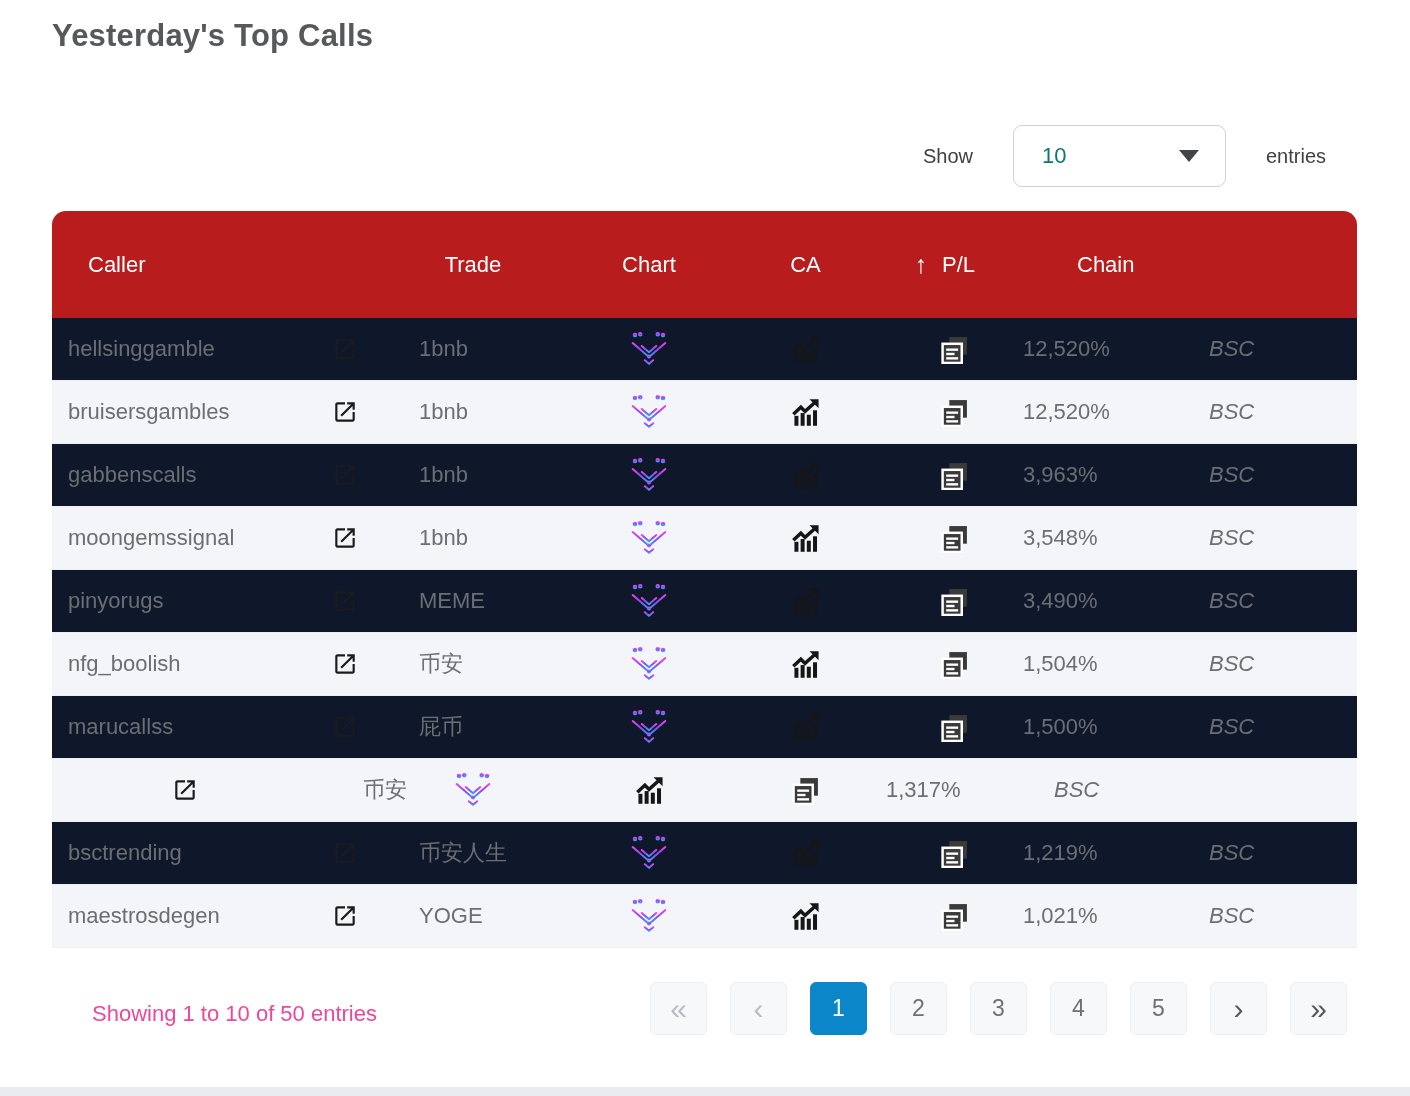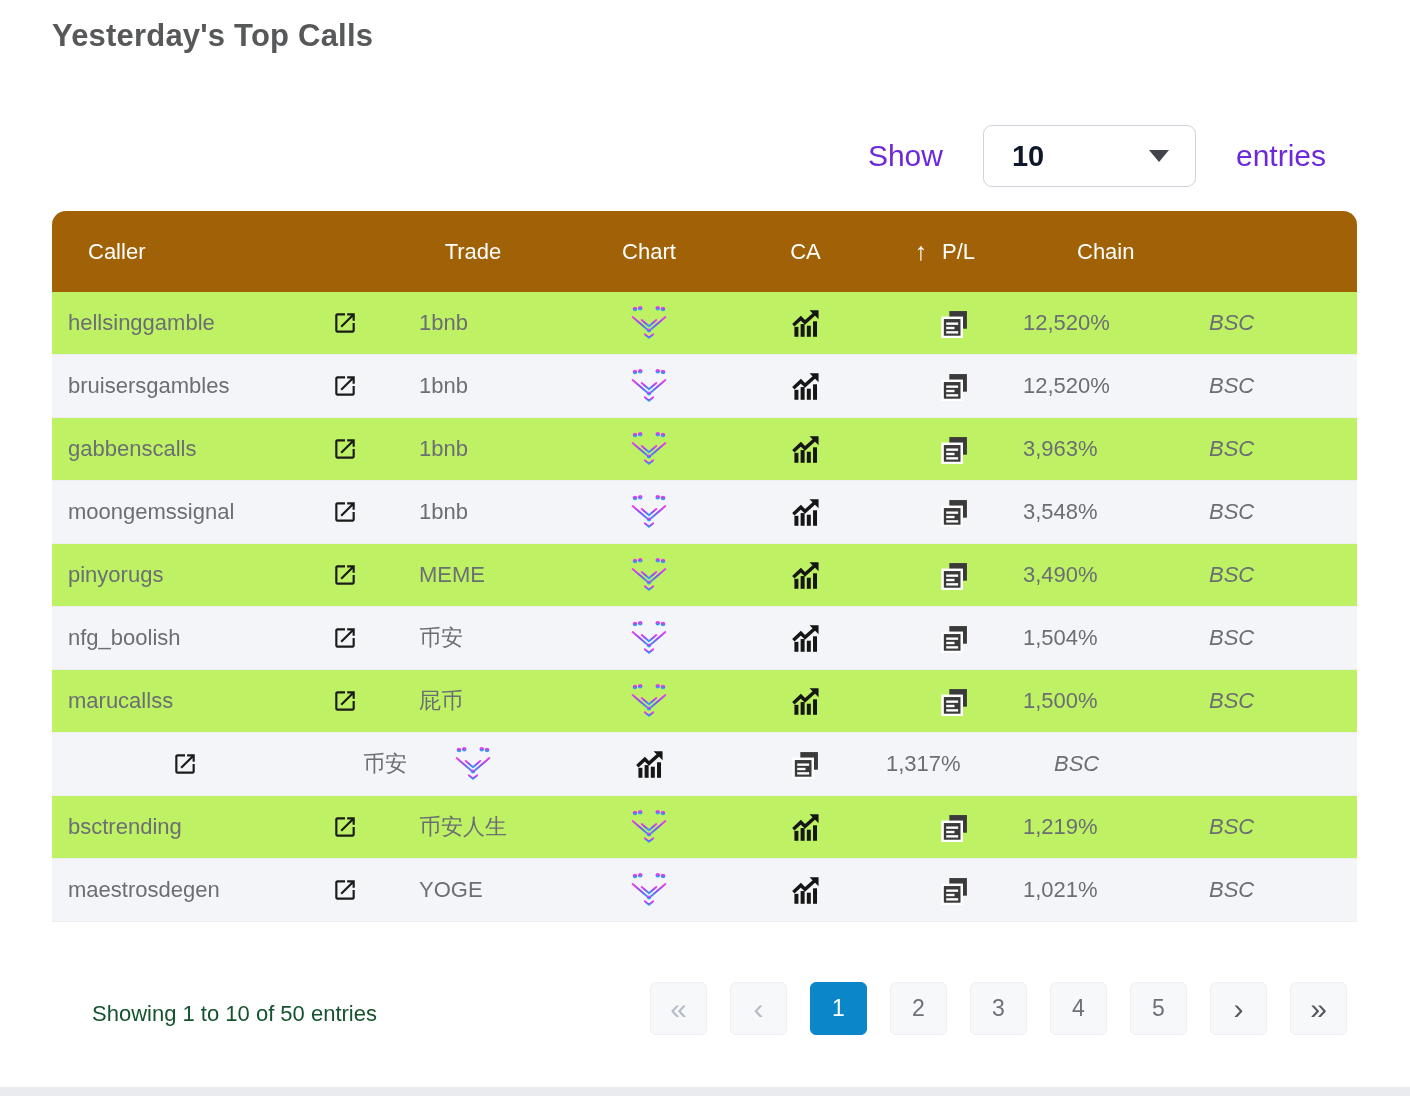--- a/index.html
+++ b/index.html
@@ -8,69 +8,69 @@
   .page-title {
     position:absolute; left:52px; top:18px;
     font-size:31px; font-weight:700; color:#56585a; letter-spacing:.2px;
   }
 
   
   .length-row {
     position:absolute; top:125px; right:84px; height:62px;
     display:flex; align-items:center; gap:40px;
   }
-  .length-label { font-size:30px; color:#6d28d9; }
+  .length-label { font-size:20px; color:#404040; }
   .length-select {
     width:213px; height:62px; box-sizing:border-box;
     border:1px solid #ccd3da; border-radius:9px; background:#fff;
     display:flex; align-items:center; justify-content:space-between;
     padding:0 26px 0 28px; cursor:pointer;
   }
-  .length-select .value { font-size:29px; color:#0f172a;font-weight:bold; }
+  .length-select .value { font-size:22px; color:#0f766e; }
   .caret-down {
     width:0; height:0;
     border-left:10px solid transparent; border-right:10px solid transparent;
     border-top:12px solid #41454a;
   }
 
   
   .calls-table { position:absolute; left:52px; top:211px; width:1305px; }
   .grid-cols {
     display:grid;
     grid-template-columns:265px 56px 200px 152px 161px 137px 155px 1fr;
     align-items:center;
   }
   .thead {
-    height:81px; background:#a16207; border-radius:14px 14px 0 0;
+    height:107px; background:#b91c1c; border-radius:14px 14px 0 0;
     color:#ffffff; font-size:22px; font-weight:400;
   }
   .th { display:flex; align-items:center; height:100%; cursor:pointer; }
   .th-caller { padding-left:36px; }
   .th-token  { padding-left:68px; }
   .th-trade, .th-chart, .th-ca { justify-content:center; }
   .th-pl { justify-content:flex-end; padding-right:48px; gap:15px; }
   .th-chain { padding-left:54px;text-align:center; }
   .sort-arrow { font-size:25px; line-height:1; }
 
   .row {
-    height:62px; font-size:22px; color:#6b6e72; background:#bef264;
+    height:62px; font-size:22px; color:#6b6e72; background:#0f172a;
     border-bottom:1px solid #eceef1;
   }
   .row.alt { background:#f4f5f8; }
   .cell-caller { padding-left:16px; white-space:nowrap; }
   .cell-link, .cell-trade, .cell-chart, .cell-ca { display:flex; justify-content:center; align-items:center; }
   .cell-link, .cell-trade, .cell-chart, .cell-ca { cursor:pointer; }
   .cell-token { padding-left:46px; white-space:nowrap; }
   .cell-pl { }
   .cell-chain { padding-left:31px;font-style:italic; }
 
   
   .footer-summary {
     position:absolute; left:92px; top:1001px;
-    font-size:22px; color:#14532d;
+    font-size:22px; color:#ec4899;
   }
   .pagination {
     position:absolute; top:982px; right:63px;
     display:flex; gap:23px;
   }
   .pbtn {
     width:57px; height:53px; box-sizing:border-box;
     border:1px solid #eceff3; border-radius:6px; background:#f7f8fa;
     display:flex; align-items:center; justify-content:center;
     font-size:23px; color:#6b7177; cursor:pointer;

